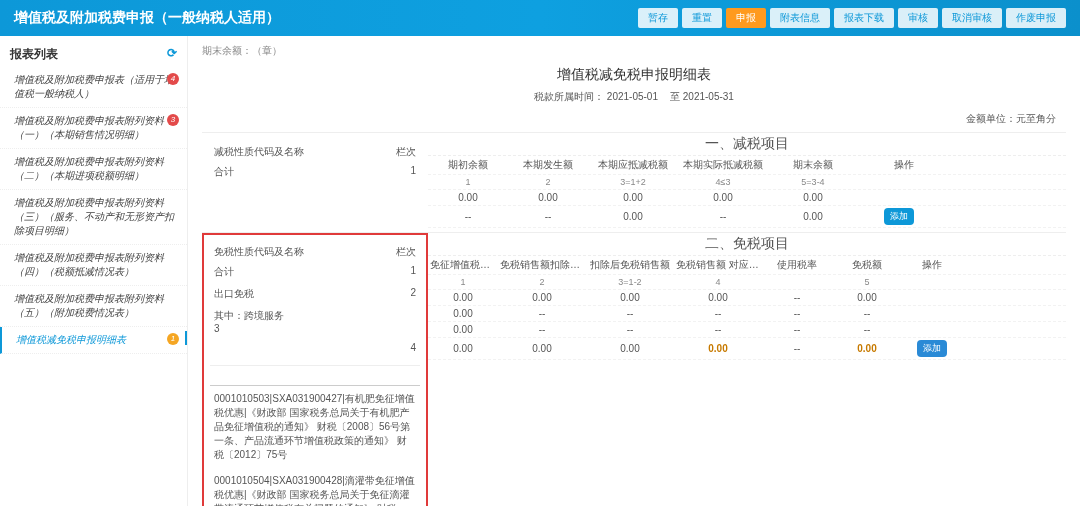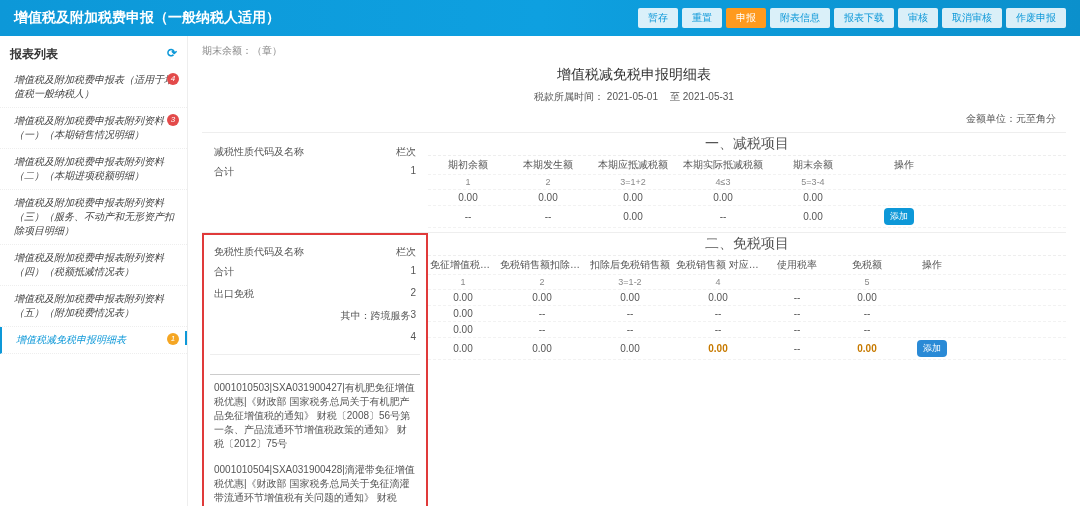--- a/index.html
+++ b/index.html
@@ -166,21 +166,21 @@
         </div>
         <div id="s2left">
             <div class="left-line" style="display: flex; justify-content: space-between;">
               <span>合计</span>
               <span>1</span>
             </div>
             <div class="left-line" style="display: flex; justify-content: space-between;">
               <span>出口免税</span>
               <span>2</span>
             </div>
-            <div class="left-line" style="display: flex; justify-content: flex-end;">
+            <div class="left-line" style="display: flex; justify-content: flex-end; flex-direction: column;">
               <span>其中：跨境服务</span>
               <span>3</span>
             </div>
             <div class="left-line" style="display: flex; justify-content: space-between;">
               <span></span>
               <span>4</span>
             </div>
           </div>
 
         <div class="drop">

